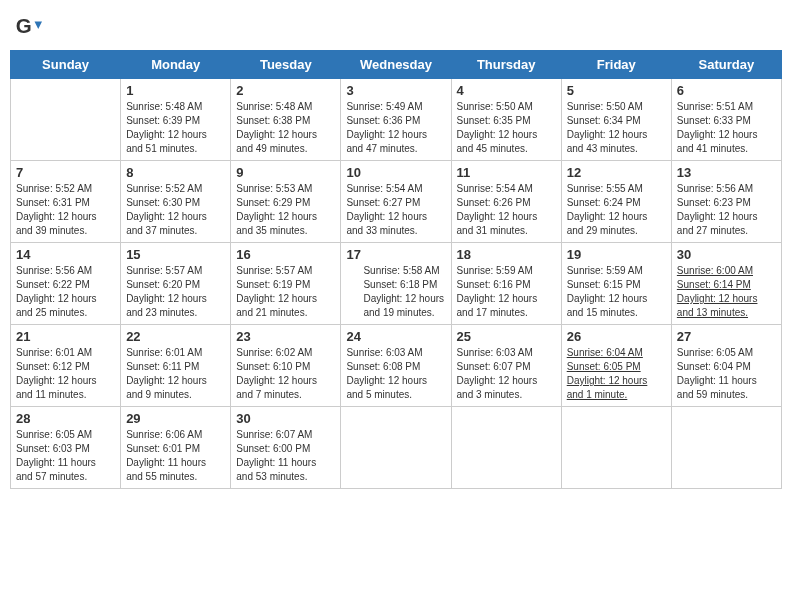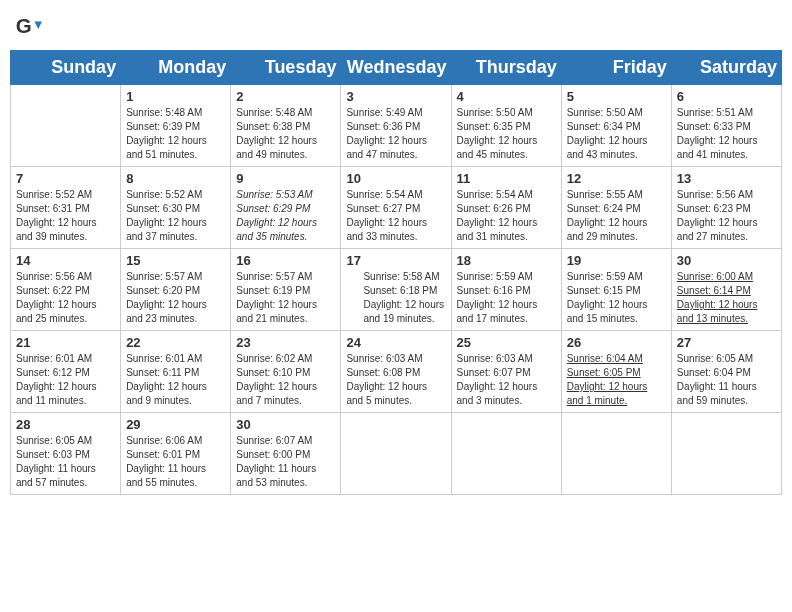--- a/index.html
+++ b/index.html
@@ -51,22 +51,22 @@
     }
     table {
       width: 100%;
       border-collapse: collapse;
       font-size: 11px;
     }
     thead tr th {
       background-color: #2e75b6;
       color: white;
       padding: 6px 4px;
-      text-align: right;
-      font-size: 18px;
+      text-align: center;
+      font-size: 13px;
       font-weight: bold;
       border: 1px solid #2e75b6;
     }
     tbody tr td {
       border: 1px solid #ccc;
       vertical-align: top;
       padding: 4px 5px;
       min-height: 80px;
       width: calc(100% / 7);
     }
@@ -180,21 +180,21 @@
         </td>
         <td>
           <span class="day-number">8</span>
           <div class="day-info" style="white-space: pre-line;">Sunrise: 5:52 AM
 Sunset: 6:30 PM
 Daylight: 12 hours
 and 37 minutes.</div>
         </td>
         <td>
           <span class="day-number">9</span>
-          <div class="day-info" style="white-space: pre-line; font-style: italic;">Sunrise: 5:53 AM
+          <div class="day-info" style="white-space: pre-line;">Sunrise: 5:53 AM
 Sunset: 6:29 PM
 Daylight: 12 hours
 and 35 minutes.</div>
         </td>
         <td>
           <span class="day-number">10</span>
           <div class="day-info" style="white-space: pre-line;">Sunrise: 5:54 AM
 Sunset: 6:27 PM
 Daylight: 12 hours
 and 33 minutes.</div>

